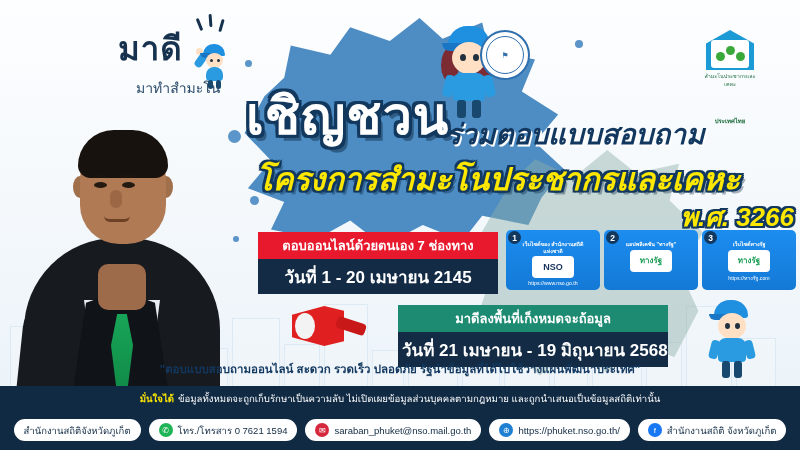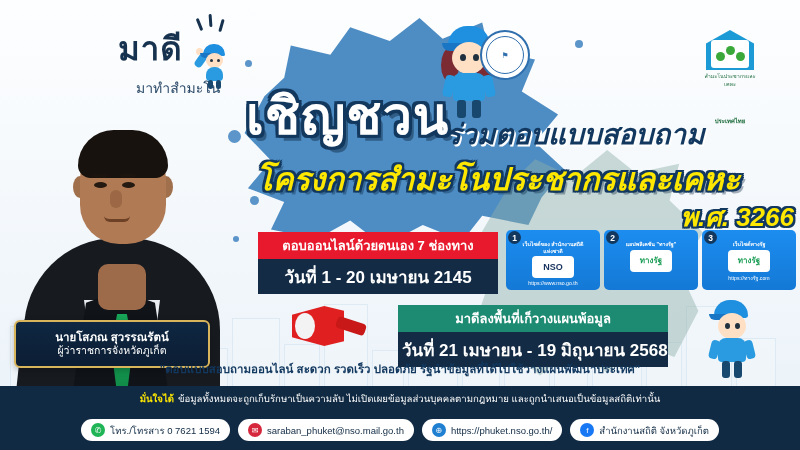--- a/index.html
+++ b/index.html
@@ -262,24 +262,20 @@
     <div class="p-head"></div>
     <div class="p-hair"></div>
     <div class="p-brL"></div>
     <div class="p-brR"></div>
     <div class="p-eyeL"></div>
     <div class="p-eyeR"></div>
     <div class="p-nose"></div>
     <div class="p-mouth"></div>
   </div>
 
-  <div class="nameplate">
-    <div class="n1">นายโสภณ สุวรรณรัตน์</div>
-    <div class="n2">ผู้ว่าราชการจังหวัดภูเก็ต</div>
-  </div>
 
   <div class="madee">
     <div style="position:relative;display:inline-block;">
       <div class="spark">
           <i></i>
           <i></i>
           <i></i>
         </div>
       <div class="big">มาดี</div>
     </div>
@@ -375,21 +371,21 @@
     </div>
   </div>
 
   <div class="mega">
     <div class="horn"></div>
       <div class="inner"></div>
       <div class="hand"></div>
   </div>
 
   <div class="blkField">
-    <div class="barGreen">มาดีลงพื้นที่เก็วางแผนพ้อมูล</div>
+    <div class="barGreen">มาดีลงพื้นที่เก็งหมดจะถ้อมูล</div>
     <div class="barDark">วันที่ 21 เมษายน - 19 มิถุนายน 2568</div>
   </div>
 
   <div class="mascot" style="left:706px;top:300px;width:52px;height:80px;">
     <div class="m-cap" style="left:8px;top:0px;width:34px;height:18px;"></div>
     <div class="m-brim" style="left:3px;top:14px;width:28px;height:6px;"></div>
     <div class="m-face" style="left:12px;top:13px;width:28px;height:26px;"></div>
     <div class="m-eye" style="left:19px;top:23px;width:5px;height:6px;"></div>
     <div class="m-eye" style="left:29px;top:23px;width:5px;height:6px;"></div>
     <div class="m-body" style="left:12px;top:38px;width:28px;height:24px;"></div>
@@ -401,20 +397,23 @@
 
   <div class="quote">"ตอบแบบสอบถามออนไลน์ สะดวก รวดเร็ว ปลอดภัย รัฐนำข้อมูลที่ได้ไปใช้วางแผนพัฒนาประเทศ"</div>
 
   <div class="btmNote">
     <span class="lead">มั่นใจได้</span>
     <span class="body">ข้อมูลทั้งหมดจะถูกเก็บรักษาเป็นความลับ ไม่เปิดเผยข้อมูลส่วนบุคคลตามกฎหมาย และถูกนำเสนอเป็นข้อมูลสถิติเท่านั้น</span>
   </div>
 
   <div class="contacts">
     <div class="pill">
+      <span>สำนักงานสถิติจังหวัดภูเก็ต</span>
+    </div>
+    <div class="pill">
       <span class="ico line">✆</span>
       <span>โทร./โทรสาร 0 7621 1594</span>
     </div>
     <div class="pill">
       <span class="ico mail">✉</span>
       <span>saraban_phuket@nso.mail.go.th</span>
     </div>
     <div class="pill">
       <span class="ico web">⊕</span>
       <span>https://phuket.nso.go.th/</span>

